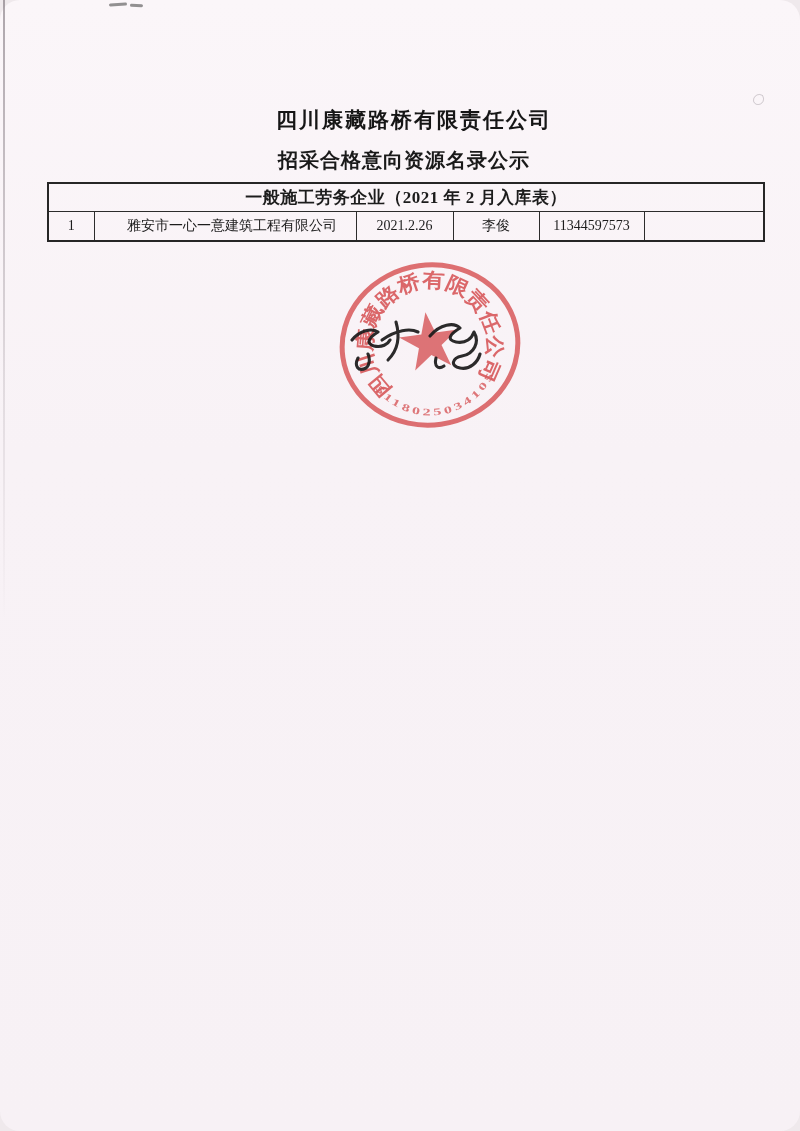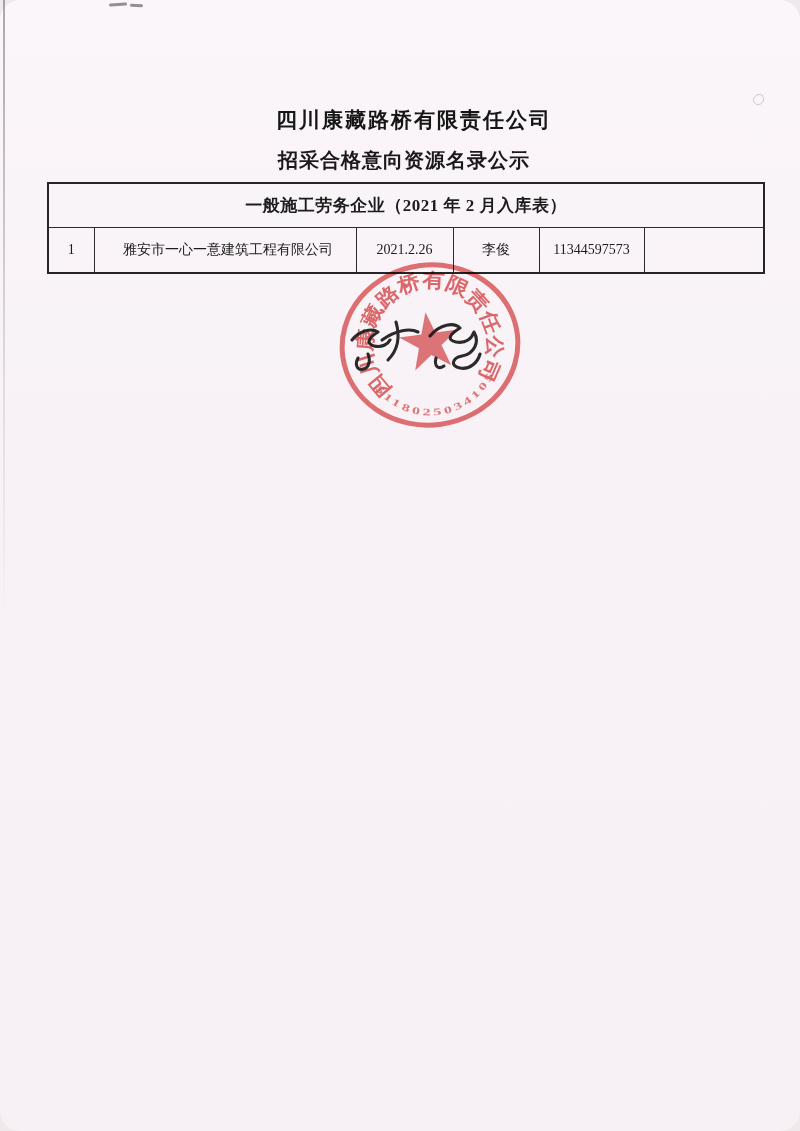--- a/index.html
+++ b/index.html
@@ -41,21 +41,21 @@
     font-size: 20px; font-weight: 600; letter-spacing: 1px;
     color: #1a1a1a;
   }
   
   .roster-table {
     position: absolute; left: 47px; top: 182px; width: 716px;
     border-collapse: collapse; table-layout: fixed;
   }
   .roster-table td, .roster-table th {
     border: 1.6px solid #2c2c2c;
-    padding: 8px; vertical-align: middle;
+    padding: 0; vertical-align: middle;
     overflow: hidden; white-space: nowrap;
   }
   .roster-table { border: 2.2px solid #262626; }
   .caption-cell {
     height: 27px; text-align: center;
     font-size: 17px; font-weight: bold; letter-spacing: .5px;
   }
   .head-cell {
     height: 30px; text-align: center;
     font-size: 15px; font-weight: bold;

